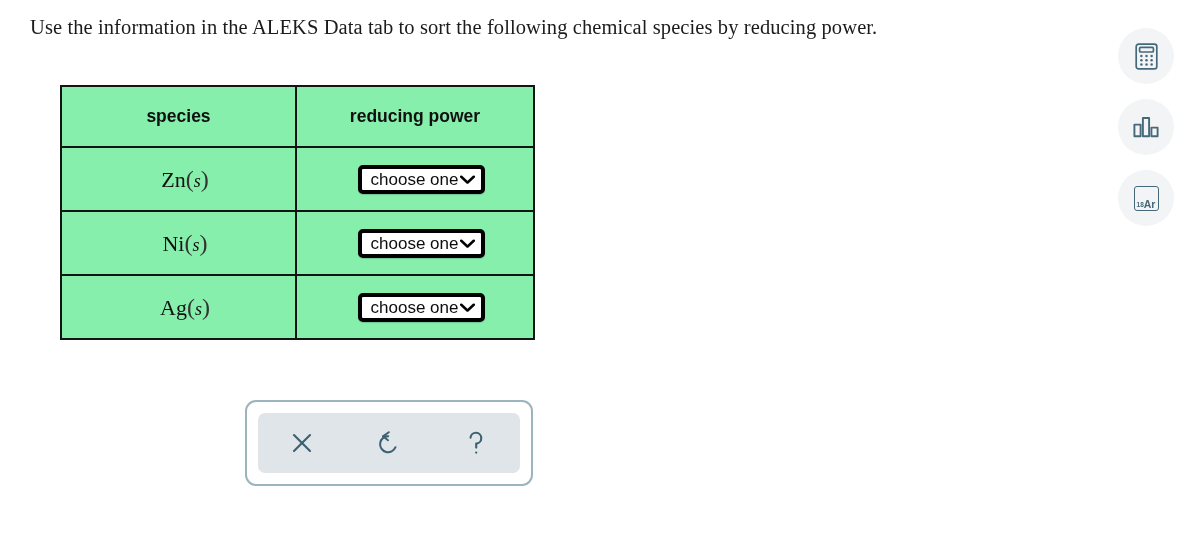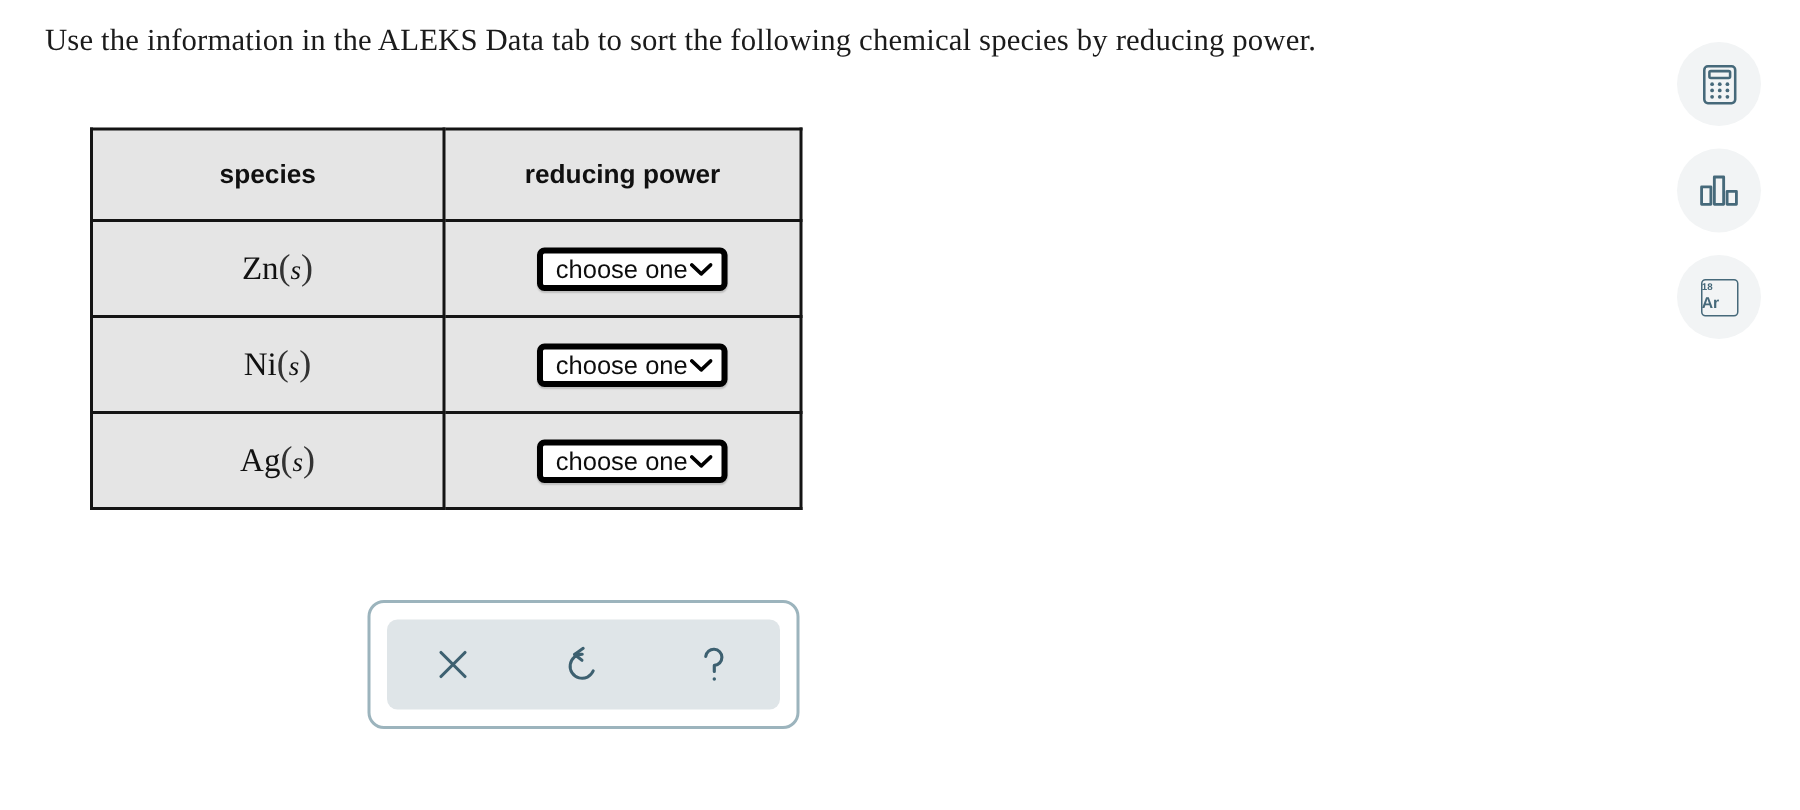--- a/index.html
+++ b/index.html
@@ -35,21 +35,21 @@
     width: 473px;
     border-collapse: collapse;
     table-layout: fixed;
     background: #ffffff;
   }
   .species-table td, .species-table th {
     border: 2px solid #141414;
     padding: 0;
     text-align: center;
     vertical-align: middle;
-    background: #e5e5e5;
+    background: #86efac;
   }
   .col-species { width: 235px; }
   .col-power   { width: 238px; }
 
   .species-table thead th {
     height: 59px;
     font-size: 17.5px;
     font-weight: bold;
     color: #101010;
     font-family: "Liberation Sans", sans-serif;
@@ -159,22 +159,22 @@
     color: #46697a;
   }
   .side-btn svg { display: block; }
   .periodic-tile {
     width: 25px;
     height: 25px;
     box-sizing: border-box;
     border: 1.8px solid #46697a;
     border-radius: 3px;
     display: flex;
-    flex-direction: column;
-    align-items: flex-start;
+    flex-direction: row;
+    align-items: flex-end;
     justify-content: center;
     line-height: 1;
     color: #46697a;
   }
   .periodic-tile .atomic-num {
     font-size: 6.5px;
     font-weight: bold;
     margin-bottom: 1px;
   }
   .periodic-tile .symbol {

